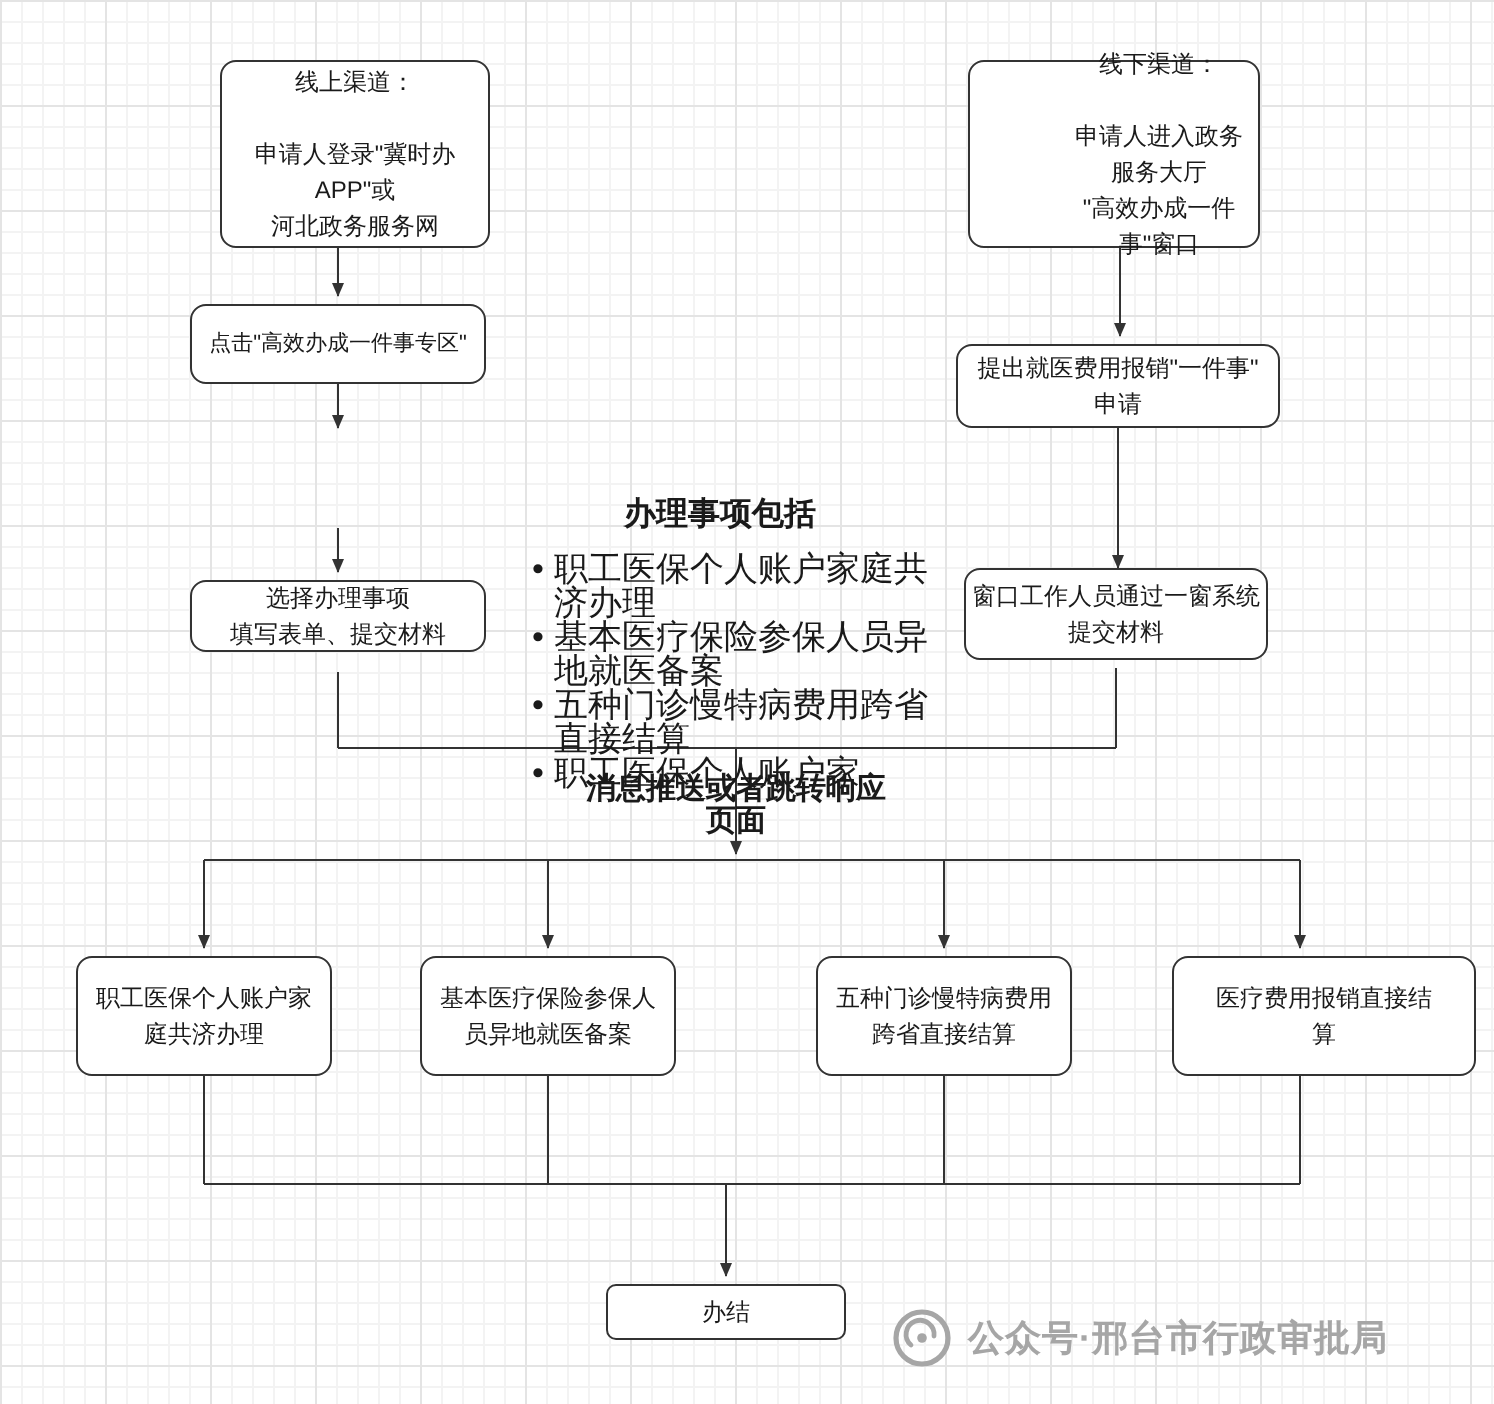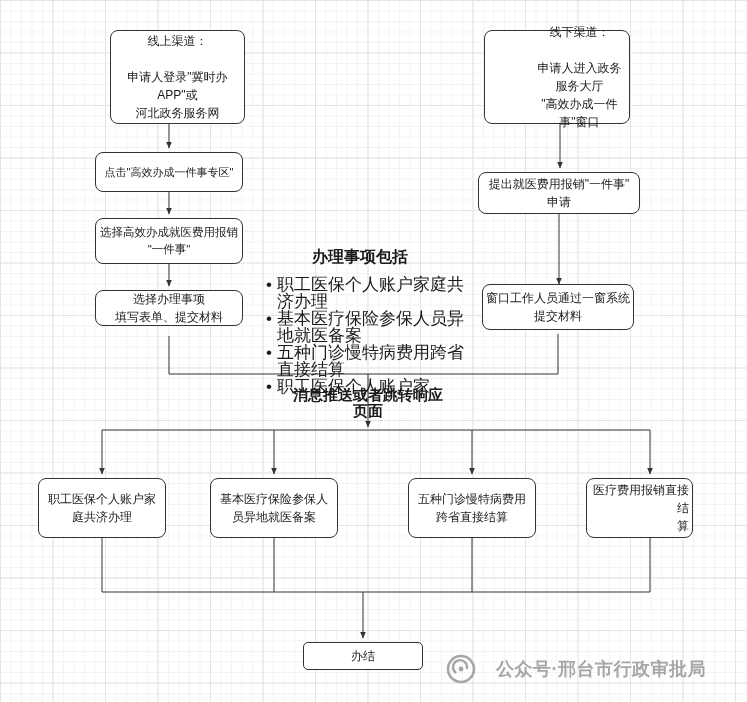--- a/index.html
+++ b/index.html
@@ -75,21 +75,21 @@
     font-size: 15px;
     line-height: 16px;
     font-weight: bold;
   }
   .watermark {
     position: absolute;
     left: 446px;
     top: 654px;
     display: flex;
     align-items: center;
-    gap: 20px;
+    gap: 8px;
     color: #a6a6a6;
   }
   .watermark-text {
     font-size: 18px;
     font-weight: bold;
     letter-spacing: 0.5px;
     white-space: nowrap;
   }
 </style>
 </head>
@@ -140,22 +140,20 @@
   <div class="node" style="left:484px; top:30px; width:146px; height:94px;padding-left:48px;">线下渠道：
 
 申请人进入政务服务大厅
 "高效办成一件事"窗口</div>
 
   <div class="node" style="left:95px; top:152px; width:148px; height:40px; font-size:11px;">点击"高效办成一件事专区"</div>
 
   <div class="node" style="left:478px; top:172px; width:162px; height:42px;">提出就医费用报销"一件事"
 申请</div>
 
-  <div class="node" style="left:95px; top:218px; width:148px; height:46px; font-size:11.5px;">选择高效办成就医费用报销
-"一件事"</div>
 
   <div class="node" style="left:482px; top:284px; width:152px; height:46px;">窗口工作人员通过一窗系统
 提交材料</div>
 
   <div class="node" style="left:95px; top:290px; width:148px; height:36px;">选择办理事项
 填写表单、提交材料</div>
 
   <div class="annotation">
     <div class="annotation-title">办理事项包括</div>
     <div class="annotation-item">职工医保个人账户家庭共济办理</div>
@@ -168,21 +166,21 @@
 
   <div class="node" style="left:38px; top:478px; width:128px; height:60px;">职工医保个人账户家
 庭共济办理</div>
 
   <div class="node" style="left:210px; top:478px; width:128px; height:60px;">基本医疗保险参保人
 员异地就医备案</div>
 
   <div class="node" style="left:408px; top:478px; width:128px; height:60px;">五种门诊慢特病费用
 跨省直接结算</div>
 
-  <div class="node" style="left:586px; top:478px; width:107px; height:60px;text-align:right;">医疗费用报销直接结
+  <div class="node" style="left:586px; top:478px; width:152px; height:60px;">医疗费用报销直接结
 算</div>
 
   <div class="node r-small" style="left:303px; top:642px; width:120px; height:28px;">办结</div>
 
   <div class="watermark">
     <span style="display:inline-flex;">
       <svg width="30" height="30" viewBox="0 0 30 30" xmlns="http://www.w3.org/2000/svg">
         <circle cx="15" cy="15" r="13" fill="none" stroke="#a6a6a6" stroke-width="2.6"></circle>
         <path d="M9.5,18.5 a7,7 0 1 1 11.5,-4.5" fill="none" stroke="#a6a6a6" stroke-width="2.4" stroke-linecap="round"></path>
         <circle cx="15" cy="15" r="2.4" fill="#a6a6a6"></circle>

